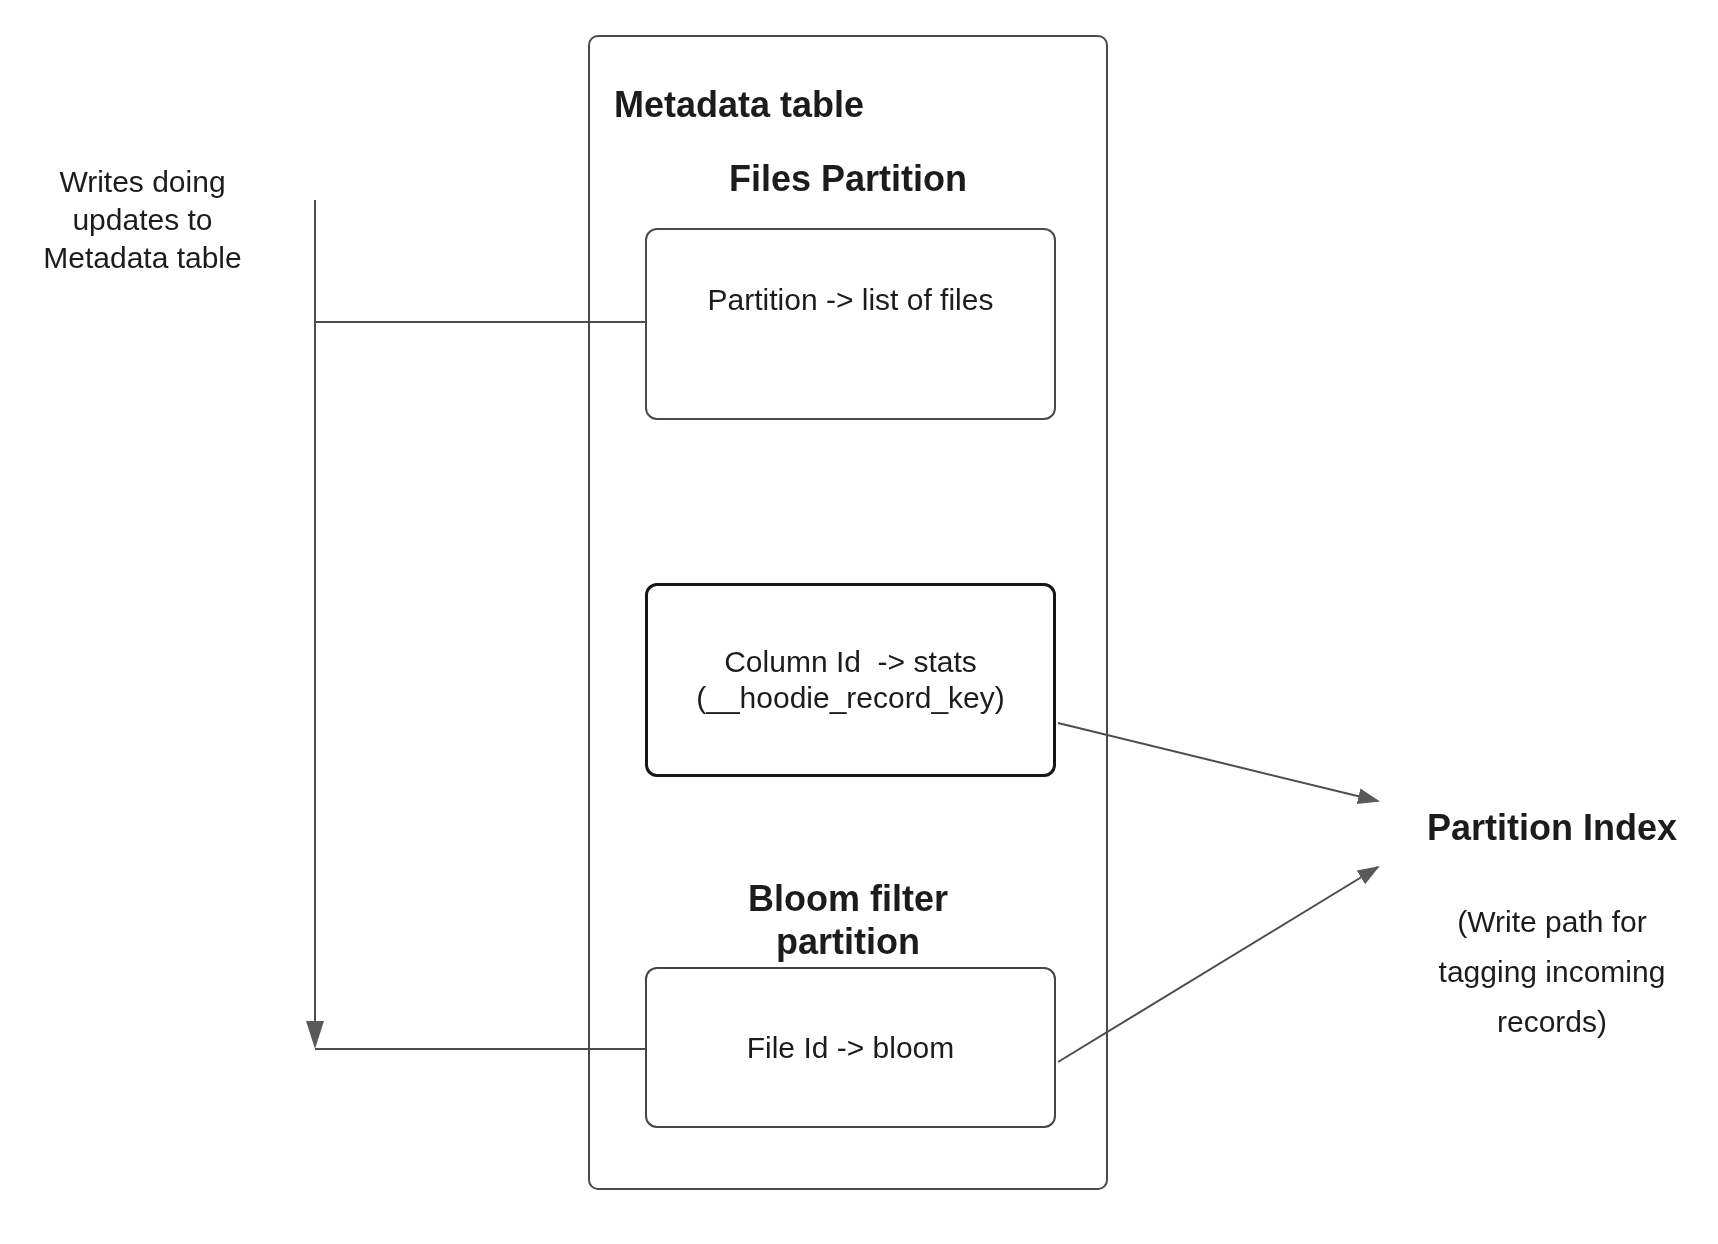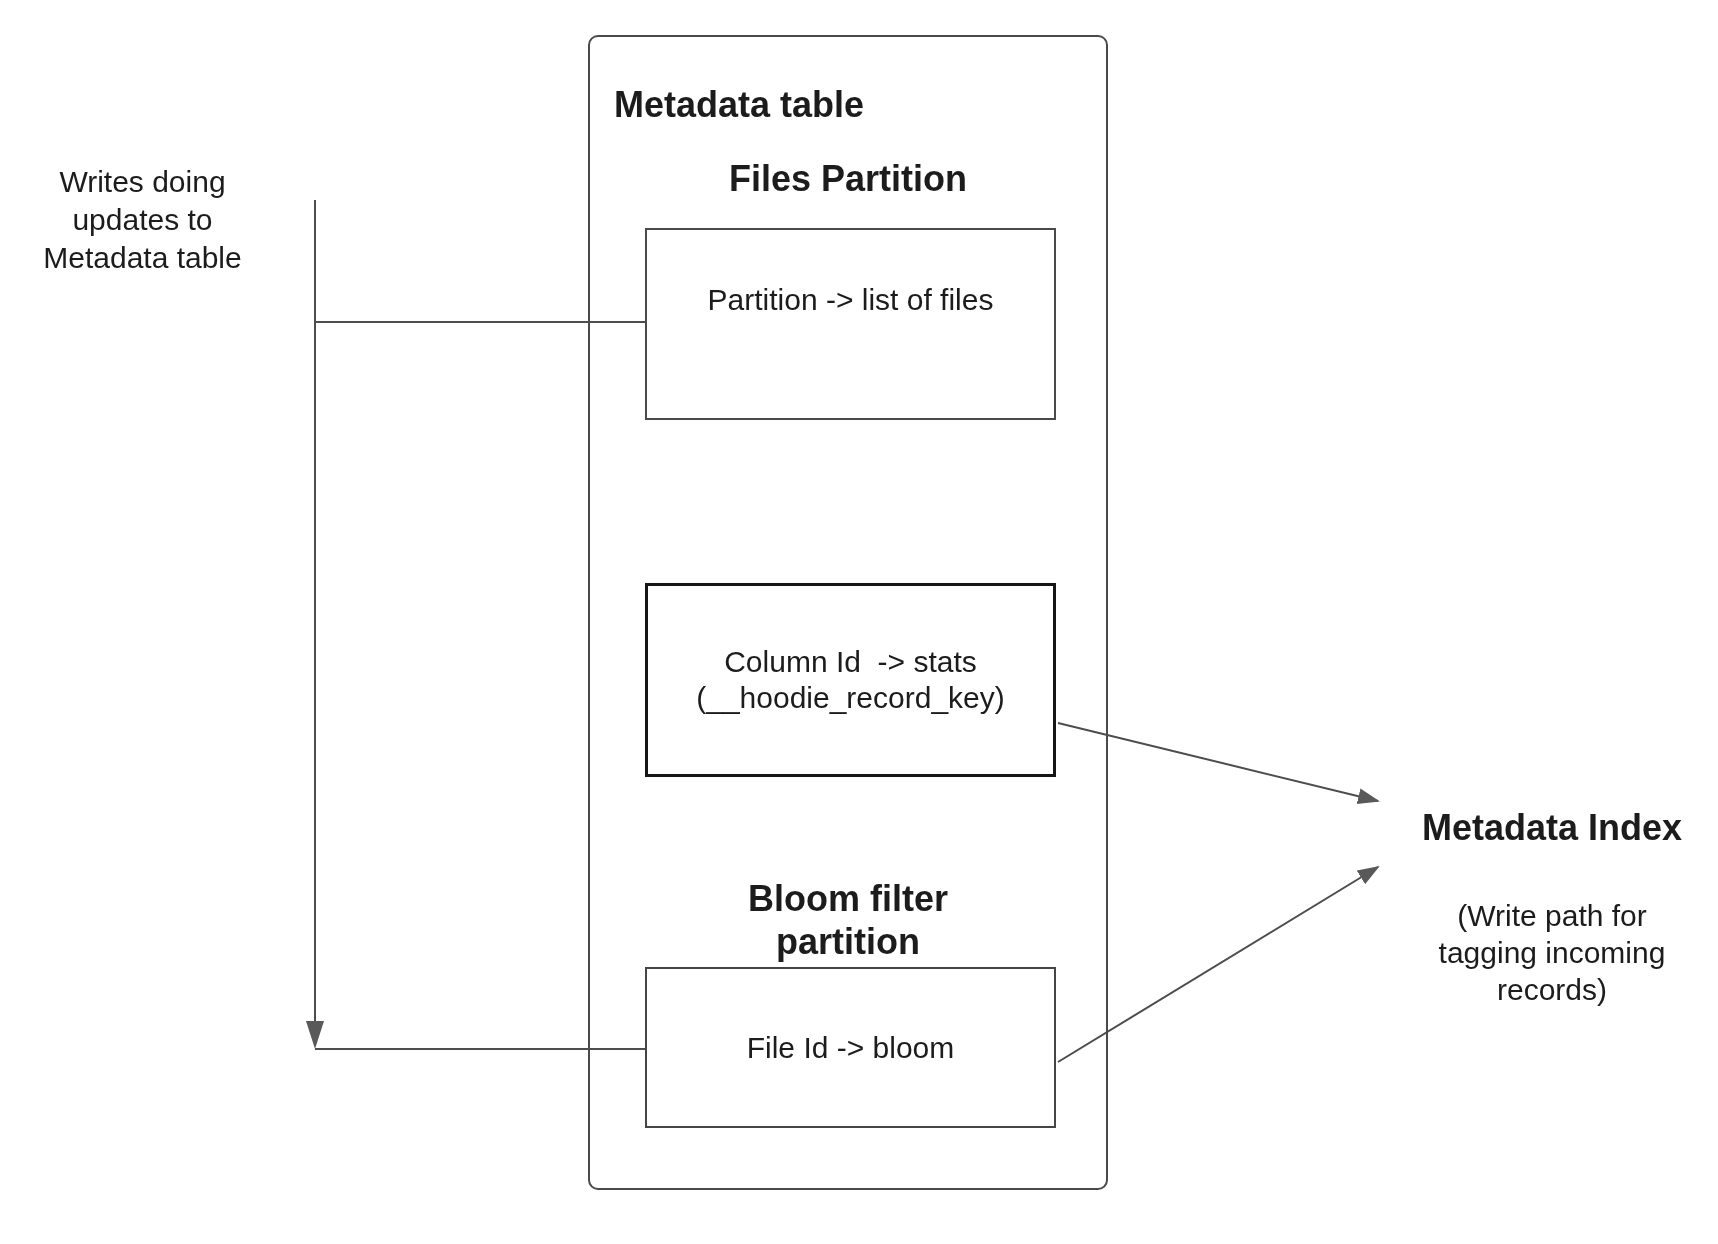--- a/index.html
+++ b/index.html
@@ -35,21 +35,21 @@
     position:absolute;left:0;width:100%;
     text-align:center;font-size:36px;font-weight:bold;line-height:43px;
     white-space:pre-line;
   }
   .h-files{top:120px;}
   .h-colstats{top:437px;}
   .h-bloom{top:823px;margin-top:17px;}
 
   .node{
     position:absolute;left:55px;width:411px;
-    border:2px solid #4a4a4a;border-radius:0;
+    border:2px solid #4a4a4a;border-radius:12px;
     box-sizing:border-box;background:#ffffff;
     display:flex;align-items:center;justify-content:center;
   }
   .node .box-text{
     font-size:30px;line-height:36px;text-align:center;
     white-space:pre-wrap;
   }
   .box-files{top:191px;height:192px;}
   .box-files .box-text{padding-bottom:48px;}
   .box-colstats{top:546px;height:194px;border:3px solid #161616;justify-content:center;}
@@ -58,21 +58,21 @@
   .index-label{
     position:absolute;left:1392px;top:806px;width:320px;
     text-align:center;
   }
   .index-title{
     font-size:36px;font-weight:bold;line-height:43px;
     white-space:pre-line;
   }
   .index-subtitle{
     margin-top:48px;
-    font-size:30px;line-height:37px;
+    font-size:30px;line-height:50px;
     white-space:pre-line;
   }
 </style>
 </head>
 <body>
 
 <div class="canvas">
 
   <svg class="connectors" width="1718" height="1244" viewBox="0 0 1718 1244" aria-hidden="true">
     <defs>
@@ -108,19 +108,19 @@
 
     <div class="section-heading h-bloom">Bloom filter
 partition</div>
     <div class="node box-bloom">
       <span class="box-text">File Id -&gt; bloom</span>
     </div>
 
   </div>
 
   <div class="index-label">
-    <div class="index-title">Metadata Index</div>
+    <div class="index-title">Partition Index</div>
     <div class="index-subtitle">(Write path for
 tagging incoming
 records)</div>
   </div>
 
 </div>
 
 </body></html>

